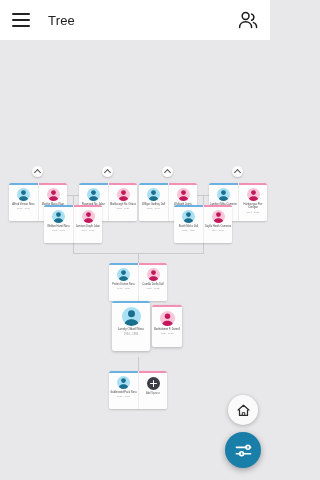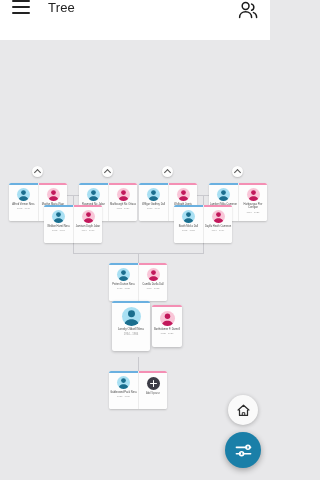--- a/index.html
+++ b/index.html
@@ -7,21 +7,21 @@
     width:270px;height:480px;overflow:hidden;
     background:#e8e8ea;
     font-family:"Liberation Sans", sans-serif;
     -webkit-font-smoothing:antialiased;
   }
   #app{position:relative;width:270px;height:480px;overflow:hidden;background:#e8e8ea;}
 
   
   .appbar{
     position:absolute;left:0;top:0;width:306px;height:40px;
-    background:#ffffff;display:flex;align-items:flex-start;
+    background:#ffffff;display:flex;align-items:center;
     box-sizing:border-box;padding:0 12px;z-index:40;
   }
   .hamburger{width:18px;height:14px;display:flex;flex-direction:column;
     justify-content:space-between;cursor:pointer;flex:0 0 auto;}
   .hamburger i{display:block;height:2px;background:#222;border-radius:1px;}
   .app-title{font-size:13px;color:#222;margin-left:18px;flex:1 1 auto;letter-spacing:.2px;}
   .appbar-actions{display:flex;align-items:center;gap:16px;flex:0 0 auto;}
   .icon-btn{width:20px;height:20px;display:flex;align-items:center;justify-content:center;cursor:pointer;}
   .icon-btn svg{display:block;}
 

